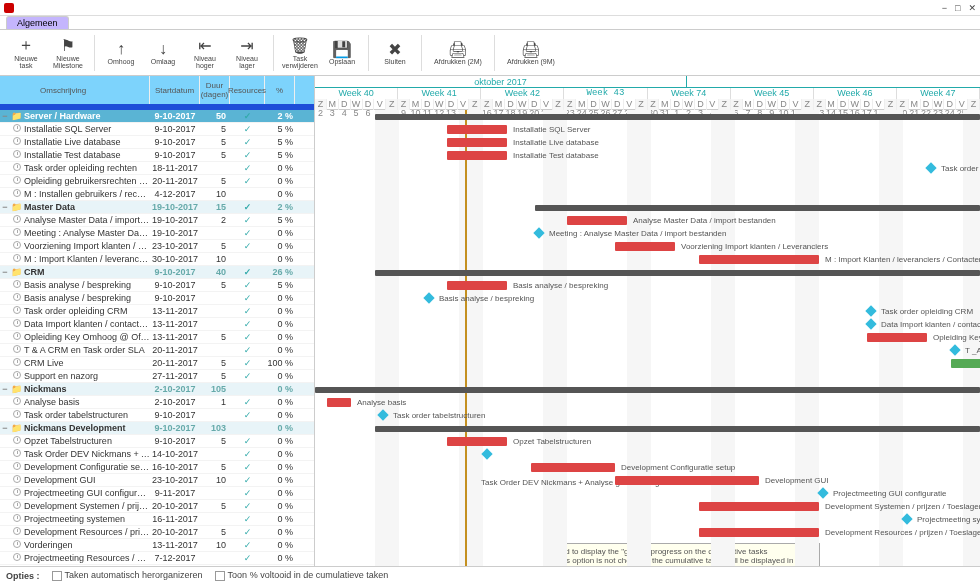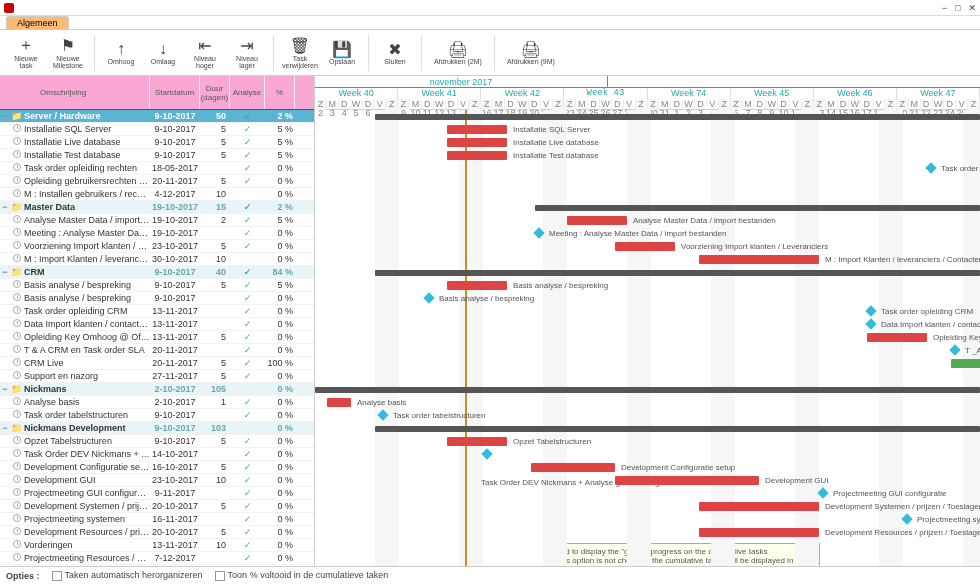--- a/index.html
+++ b/index.html
@@ -3,29 +3,29 @@
 <meta charset="utf-8">
 <style>
 * { margin: 0; padding: 0; box-sizing: border-box; font-family: Arial, sans-serif; font-size: 9px; }
 body { background: #fff; width: 980px; height: 588px; overflow: hidden; }
 .titlebar { height: 16px; background: #fff; border-bottom: 1px solid #ddd; display: flex; align-items: center; justify-content: space-between; padding: 0 4px; }
 .titlebar-left { display: flex; align-items: center; gap: 4px; }
 .app-icon { width: 10px; height: 10px; background: #c00; border-radius: 2px; }
 .win-controls { display: flex; gap: 8px; font-size: 10px; color: #444; }
 .win-btn { cursor: pointer; }
 .tabbar { height: 14px; border-bottom: 1px solid #ccc; display: flex; padding-left: 6px; }
-.tab { padding: 1px 10px; border: 1px solid #ccc; border-bottom: none; background: #fdba74; border-radius: 3px 3px 0 0; }
+.tab { padding: 1px 10px; border: 1px solid #ccc; border-bottom: none; background: #c4b5fd; border-radius: 3px 3px 0 0; }
 .toolbar { height: 46px; display: flex; align-items: center; gap: 2px; padding: 2px 6px; border-bottom: 1px solid #ccc; }
 .tbtn { display: flex; flex-direction: column; align-items: center; justify-content: center; width: 40px; height: 42px; cursor: pointer; border-radius: 3px; }
 .tbtn .ticon { font-size: 16px; color: #444; height: 18px; display:flex; align-items:center; }
 .tbtn .tlabel { font-size: 7px; color: #444; text-align: center; line-height: 1; }
 .tsep { width: 1px; height: 36px; background: #ddd; margin: 0 4px; }
 .main { display: flex; height: 490px; }
 .grid { width: 315px; border-right: 1px solid #ccc; overflow: hidden; }
-.grid-head { display: flex; height: 34px; border-bottom: 1px solid #1d4ed8; background: #f9a8d4; }
+.grid-head { display: flex; height: 34px; border-bottom: 6px solid #1d4ed8; background: #7dd3fc; }
 .gh { display: flex; align-items: center; justify-content: center; font-size: 8px; color: #555; border-right: 1px solid #eee; text-align:center; }
 .gh.desc { width: 150px; justify-content: flex-start; padding-left: 40px; }
 .gh.dt { width: 50px; } .gh.dur { width: 30px; } .gh.pl { width: 35px; } .gh.pc { width: 30px; }
 .rows { overflow-y: auto; height: 456px; }
 .row { display: flex; height: 13px; align-items: center; border-bottom: 1px solid #f3f3f3; font-size: 8px; color: #333; }
 .row.group { background: #e8f4f8; font-weight: bold; }
 .row.group.srv { background: #5ab4d4; color: #fff; }
 .c-toggle { width: 10px; text-align: center; cursor: pointer; color: #888; }
 .c-ico { width: 14px; text-align: center; }
 .c-desc { width: 126px; overflow: hidden; white-space: nowrap; text-overflow: ellipsis; }
@@ -135,21 +135,21 @@
     </div>
 </div>
 
 <div class="main">
   <div class="grid">
     <div class="grid-head">
       <div class="gh desc">Omschrijving</div>
       <div class="gh dt">Startdatum</div>
       <div class="gh dur" style="white-space:pre-line">Duur
 (dagen)</div>
-      <div class="gh pl">Analyse</div>
+      <div class="gh pl">Resources</div>
       <div class="gh pc">%</div>
     </div>
     <div class="rows" id="rows">
         <div class="row group srv">
           <span class="c-toggle">−</span>
     <span class="c-ico"><span class="folder">📁</span></span>
     <span class="c-desc">Server / Hardware</span>
     <span class="c-dt">9-10-2017</span>
     <span class="c-dur">50</span>
     <span class="c-pl">✓</span>
@@ -179,21 +179,21 @@
     <span class="c-desc">Installatie Test database</span>
     <span class="c-dt">9-10-2017</span>
     <span class="c-dur">5</span>
     <span class="c-pl">✓</span>
     <span class="c-pc">5 %</span>
         </div>
         <div class="row">
           <span class="c-toggle"></span>
     <span class="c-ico"><span class="clock"></span></span>
     <span class="c-desc">Task order opleiding rechten</span>
-    <span class="c-dt">18-05-2017</span>
+    <span class="c-dt">18-11-2017</span>
     <span class="c-dur"></span>
     <span class="c-pl">✓</span>
     <span class="c-pc">0 %</span>
         </div>
         <div class="row">
           <span class="c-toggle"></span>
     <span class="c-ico"><span class="clock"></span></span>
     <span class="c-desc">Opleiding gebruikersrechten @ Offimac</span>
     <span class="c-dt">20-11-2017</span>
     <span class="c-dur">5</span>
@@ -254,21 +254,21 @@
     <span class="c-pl"></span>
     <span class="c-pc">0 %</span>
         </div>
         <div class="row group">
           <span class="c-toggle">−</span>
     <span class="c-ico"><span class="folder">📁</span></span>
     <span class="c-desc">CRM</span>
     <span class="c-dt">9-10-2017</span>
     <span class="c-dur">40</span>
     <span class="c-pl">✓</span>
-    <span class="c-pc">84 %</span>
+    <span class="c-pc">26 %</span>
         </div>
         <div class="row">
           <span class="c-toggle"></span>
     <span class="c-ico"><span class="clock"></span></span>
     <span class="c-desc">Basis analyse / bespreking</span>
     <span class="c-dt">9-10-2017</span>
     <span class="c-dur">5</span>
     <span class="c-pl">✓</span>
     <span class="c-pc">5 %</span>
         </div>
@@ -459,21 +459,21 @@
     <span class="c-dt">7-12-2017</span>
     <span class="c-dur"></span>
     <span class="c-pl">✓</span>
     <span class="c-pc">0 %</span>
         </div>
       </div>
   </div>
   <div class="gantt">
     <div class="ghead">
       <div class="ghead-months" id="gmonths">
-          <div class="gmonth" style="width: 293px;">november 2017</div>
+          <div class="gmonth" style="width: 372px;">oktober 2017</div>
         </div>
       <div class="ghead-weeks" id="gweeks">
           <div class="gweek" style="width: 84px;">Week 40</div>
           <div class="gweek" style="width: 84px;">Week 41</div>
           <div class="gweek" style="width: 84px;">Week 42</div>
           <div class="gweek" style="width: 84px; font-family: Liberation Mono, monospace;">Week 43</div>
           <div class="gweek" style="width: 84px;">Week 74</div>
           <div class="gweek" style="width: 84px; text-align: center;">Week 45</div>
           <div class="gweek" style="width: 84px;">Week 46</div>
           <div class="gweek" style="width: 84px;">Week 47</div>

